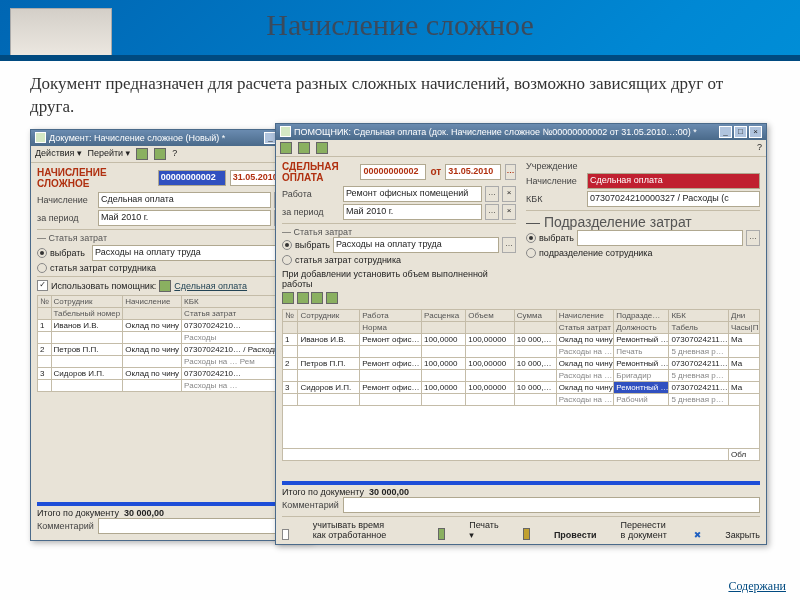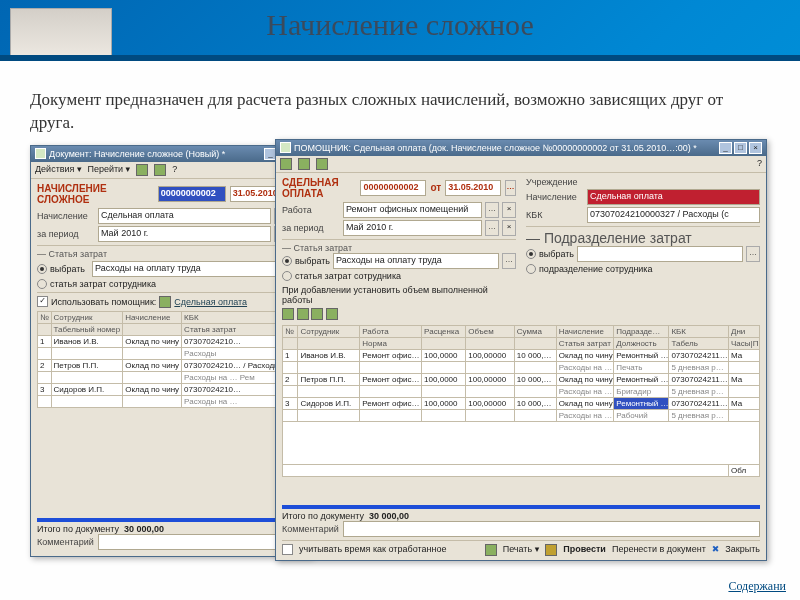--- a/index.html
+++ b/index.html
@@ -1,20 +1,20 @@
 <!DOCTYPE html>
 <html><head>
 <meta charset="utf-8">
 <style>
 html,body{margin:0;padding:0;width:800px;height:600px;font-family:Arial,sans-serif;overflow:hidden}
 .slide{width:800px;height:600px;background:linear-gradient(135deg,#0066b3 0%,#0088d4 50%,#00a0e0 100%);position:relative}
 .photo{position:absolute;top:8px;left:10px;width:100px;height:55px;background:linear-gradient(#d4cfc8,#f0ece5);border:1px solid #aaa}
 .title{position:absolute;top:0;left:0;right:0;height:55px;text-align:center;font-size:30px;color:#3b4a5c;padding-top:8px;font-family:"Times New Roman",serif}
 .topbar{position:absolute;top:55px;left:0;right:0;height:6px;background:#004a80}
-.content{position:absolute;top:61px;left:0;right:0;bottom:0;background:#fefefe;padding:28px 30px}
+.content{position:absolute;top:61px;left:0;right:0;bottom:0;background:#fefefe;padding:12px 30px}
 .desc{font-size:17px;color:#333;line-height:1.35;margin-bottom:10px;font-family:"Times New Roman",serif}
 .shots{position:relative;height:420px}
 .win{position:absolute;background:#e8e3d7;border:1px solid #4a6a8a;font-size:9px;color:#222;box-shadow:2px 2px 6px rgba(0,0,0,.3)}
 .winA{left:0;top:0;width:280px;height:410px}
 .winB{left:245px;top:-6px;width:490px;height:420px}
 .tbar{background:linear-gradient(#6a8bb0,#4a6a8a);color:#fff;padding:2px 4px;font-size:9px;display:flex;align-items:center;gap:3px}
 .tbar .sq{width:9px;height:9px;background:#d4e8c4;border:1px solid #fff}
 .tbar .ctl{margin-left:auto;display:flex;gap:2px}
 .tbar .ctl span{width:11px;height:10px;background:#b0c4de;border:1px solid #fff;font-size:8px;text-align:center;line-height:10px;color:#222}
 .mbar{background:#e8e3d7;padding:2px 4px;font-size:9px;border-bottom:1px solid #c4bca8;display:flex;gap:6px}
@@ -32,21 +32,21 @@
 .radio .r{width:8px;height:8px;border:1px solid #888;border-radius:50%;display:inline-block}
 .radio .r.on::after{content:"";display:block;width:4px;height:4px;background:#333;border-radius:50%;margin:2px}
 .chk{width:9px;height:9px;border:1px solid #888;background:#fff;display:inline-block;text-align:center;line-height:8px;font-size:8px}
 .chk.on::after{content:"✓"}
 .tbl{width:100%;border-collapse:collapse;font-size:8px;margin-top:3px;background:#fff}
 .tbl th,.tbl td{border:1px solid #c4bca8;padding:1px 2px;text-align:left;overflow:hidden;white-space:nowrap}
 .tbl th{background:#e8e3d7;font-weight:normal;color:#555}
 .tbl .sub{color:#888;font-size:8px}
 .foot{position:absolute;bottom:4px;left:6px;right:6px;font-size:9px}
 .foot .tot{border-top:4px solid #1d4ed8;padding-top:2px}
-.foot .bar{display:flex;gap:6px;align-items:flex-start;margin-top:3px;padding-top:3px;border-top:1px solid #c4bca8}
+.foot .bar{display:flex;gap:24px;align-items:flex-end;margin-top:3px;padding-top:3px;border-top:1px solid #c4bca8}
 .foot .bar .sp{margin-left:auto}
 .ico{width:10px;height:10px;display:inline-block;background:#8ab060;border:1px solid #666}
 .cols{display:flex;gap:10px}
 .col{flex:1}
 .selcell{background:#3050c0;color:#fff}
 .link{position:absolute;bottom:6px;right:14px;color:#004a80;font-size:12px;text-decoration:underline;cursor:pointer;font-family:"Times New Roman",serif}
 </style>
 </head>
 <body>
 

